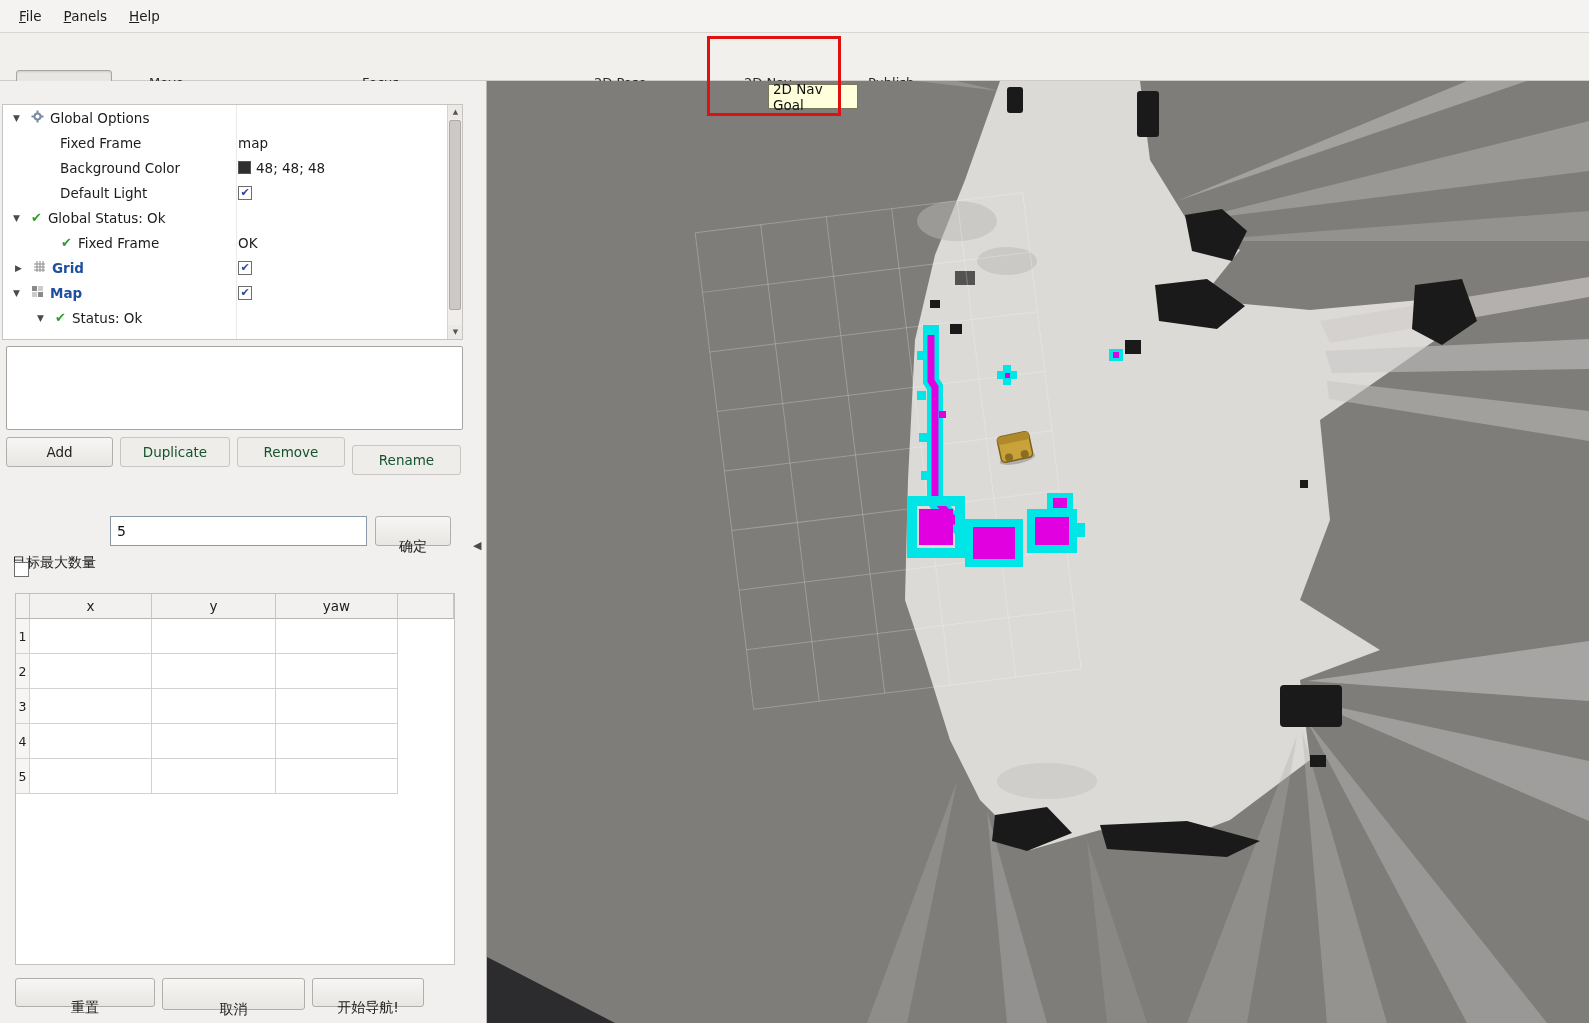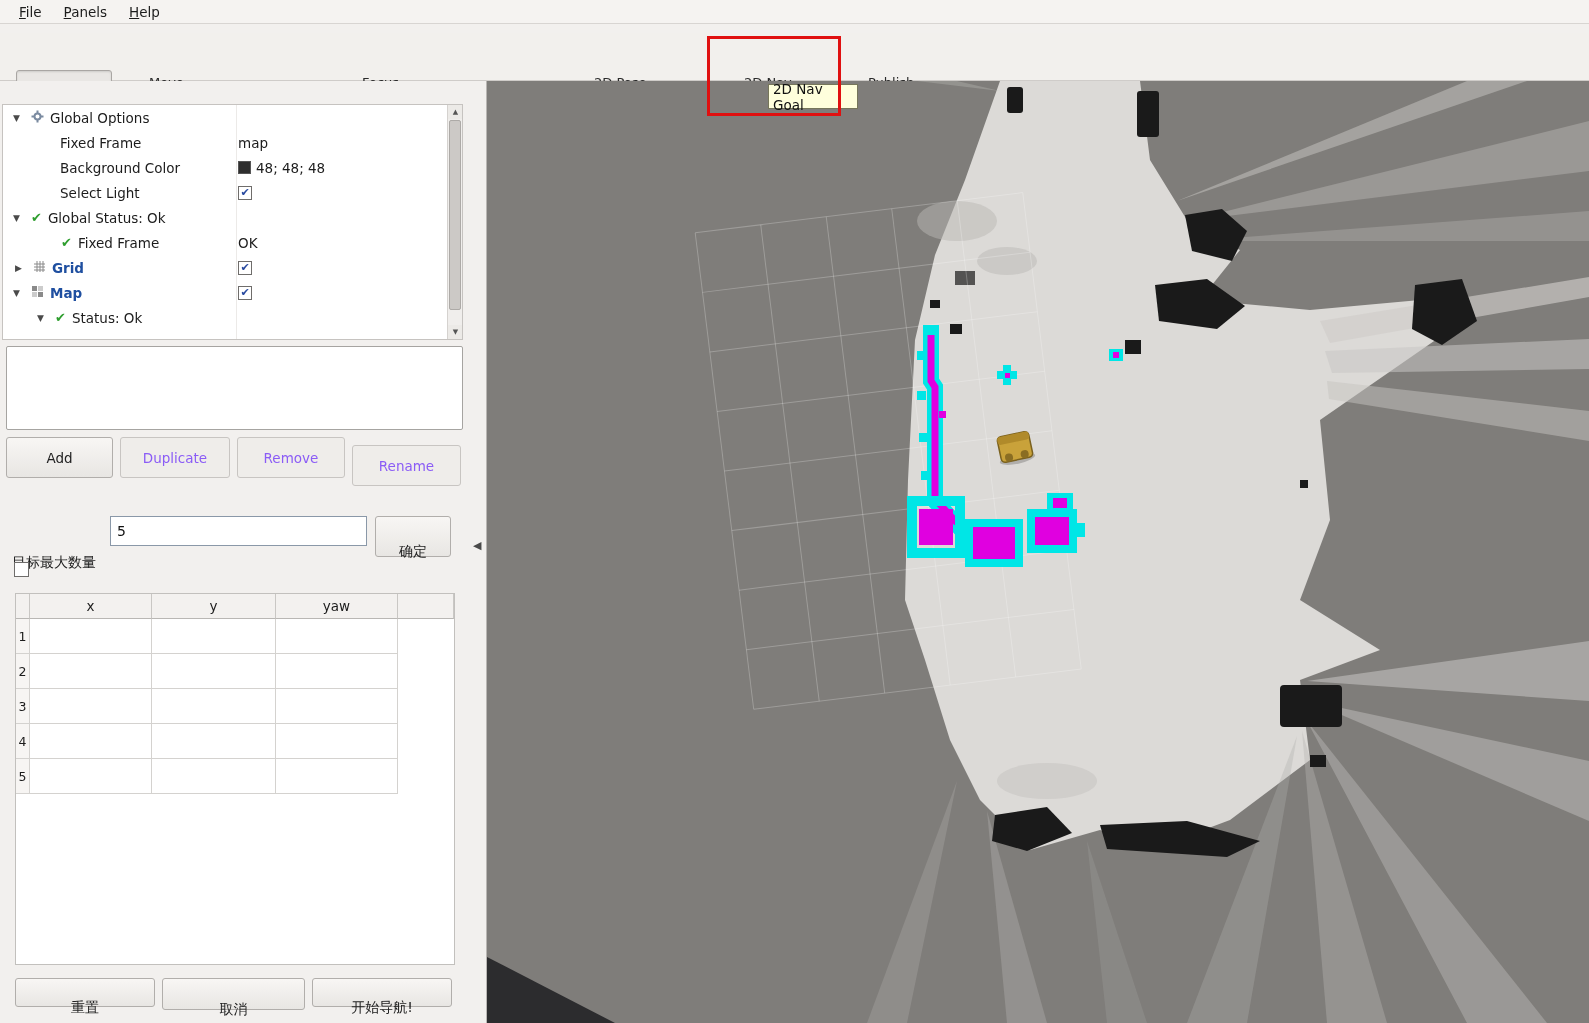--- a/index.html
+++ b/index.html
@@ -1,21 +1,21 @@
 <!DOCTYPE html>
 <html><head>
 <meta charset="utf-8">
 <style>
   * { margin:0; padding:0; box-sizing:border-box; }
   html,body { width:1589px; height:1023px; overflow:hidden; }
   body { font-family:"DejaVu Sans","Liberation Sans",sans-serif; font-size:13px; color:#1c1c1c; background:#f2f0ee; }
   #app { position:relative; width:1589px; height:1023px; background:#f2f0ee; }
 
   
-  .menubar { position:absolute; left:0; top:0; width:1589px; height:24px; background:#f5f3f1; border-bottom:1px solid #d8d5d2; display:flex; align-items:center; padding-left:8px; }
+  .menubar { position:absolute; left:0; top:0; width:1589px; height:33px; background:#f5f3f1; border-bottom:1px solid #d8d5d2; display:flex; align-items:center; padding-left:8px; }
   .menuitem { padding:5px 11px; font-size:13.5px; cursor:default; }
   .menuitem u { text-decoration:underline; }
 
   
   .toolbar { position:absolute; left:0; top:33px; width:1589px; height:48px; background:#f2f0ed; border-bottom:1px solid #cfccc9; }
   .tool { position:absolute; top:37px; height:40px; display:flex; align-items:center; gap:7px; padding:0 9px; font-size:13px; color:#2a2a2a; border-radius:3px; }
   .tool svg { flex:0 0 auto; }
   .tool.pressed { background:#e9e7e4; border:1px solid #a9a6a3; box-shadow:inset 0 1px 2px rgba(0,0,0,.12); }
   .caret { font-size:9px; color:#333; margin-left:2px; margin-top:10px; }
 
@@ -36,22 +36,22 @@
   .cb { width:14px; height:14px; background:#fff; border:1px solid #6f6d6b; display:flex; align-items:center; justify-content:center; }
   .cb .cbm { color:#2a4ba0; font-size:11px; font-weight:bold; line-height:11px; visibility:hidden; }
   .cb.checked .cbm { visibility:visible; }
 
   .scrollbar { position:absolute; right:0; top:0; width:15px; height:234px; background:#f0eeec; border-left:1px solid #d5d2cf; }
   .sbtn { position:absolute; left:0; width:15px; height:14px; background:#eceae7; color:#555; font-size:7px; text-align:center; line-height:14px; }
   .sthumb { position:absolute; left:1px; top:15px; width:12px; height:190px; background:#ccc9c6; border:1px solid #adaaa7; border-radius:2px; }
 
   .descbox { position:absolute; left:6px; top:265px; width:457px; height:84px; background:#fff; border:1px solid #a6a4a1; border-radius:2px; }
 
-  .btn { position:absolute; height:41px; background:linear-gradient(#f8f6f4,#e8e6e3); border:1px solid #b1aeab; border-radius:3px; font-size:13.5px; color:#222; display:flex; align-items:center; justify-content:center; font-family:inherit; }
-  .btn.disabled { color:#8b5cf6; background:#efedea; border-color:#c8c5c2; }
+  .btn { position:absolute; height:30px; background:linear-gradient(#f8f6f4,#e8e6e3); border:1px solid #b1aeab; border-radius:3px; font-size:13.5px; color:#222; display:flex; align-items:center; justify-content:center; font-family:inherit; }
+  .btn.disabled { color:#14532d; background:#efedea; border-color:#c8c5c2; }
 
   .input { position:absolute; background:#fff; border:1px solid #8a98a8; font-size:14px; padding:0 6px; font-family:inherit; color:#111; }
 
   .cjk { font-size:14px;margin-top:31px; }
 
   
   .twidget { position:absolute; left:15px; top:512px; width:440px; height:372px; background:#fff; border:1px solid #c2c0bd; }
   .tgrid { display:grid; grid-template-columns:14px 122px 124px 122px 1fr; }
   .tcell { border-right:1px solid #d4d2cf; border-bottom:1px solid #d4d2cf; height:35px; background:#fff; }
   .thcell { height:25px; background:#f3f1ef; border-right:1px solid #c9c7c4; border-bottom:1px solid #b9b7b4; display:flex; align-items:center; justify-content:center; font-size:13.5px; }
@@ -209,21 +209,21 @@
       <div class="trow">
         <span class="tlab" style="margin-left:57px">Background Color</span>
         <span class="tval">
             <span class="swatch"></span>
             <span>48; 48; 48</span>
           </span>
       </div>
 
 
       <div class="trow">
-        <span class="tlab" style="margin-left:57px">Select Light</span>
+        <span class="tlab" style="margin-left:57px">Default Light</span>
         <span class="tval">
             <span class="cb checked">
               <span class="cbm">✔</span>
             </span>
           </span>
       </div>
 
       <div class="trow">
         <span class="exp" style="margin-left:10px">▼</span>
         <span class="chk" style="margin-left:8px">✔</span>
@@ -346,21 +346,21 @@
           <div class="tcell" style="border-right:none;background:#fff;border-bottom:none;"></div>
       </div>
     </div>
 
     <div class="btn" style="left:15px;top:897px;width:140px;height:29px;">
         <span class="cjk">重置</span>
       </div>
     <div class="btn" style="left:162px;top:897px;width:143px;height:32px;">
         <span class="cjk">取消</span>
       </div>
-    <div class="btn" style="left:312px;top:897px;width:140px;height:29px;align-items:center;">
+    <div class="btn" style="left:312px;top:897px;width:112px;height:29px;align-items:center;">
         <span class="cjk">开始导航!</span>
       </div>
 
     <span class="splitter">◀</span>
   </div>
 
   <svg class="view3d" viewBox="0 0 1102 942" preserveAspectRatio="none">
 
     <rect width="1102" height="942" fill="#7f7d7a"></rect>
 

